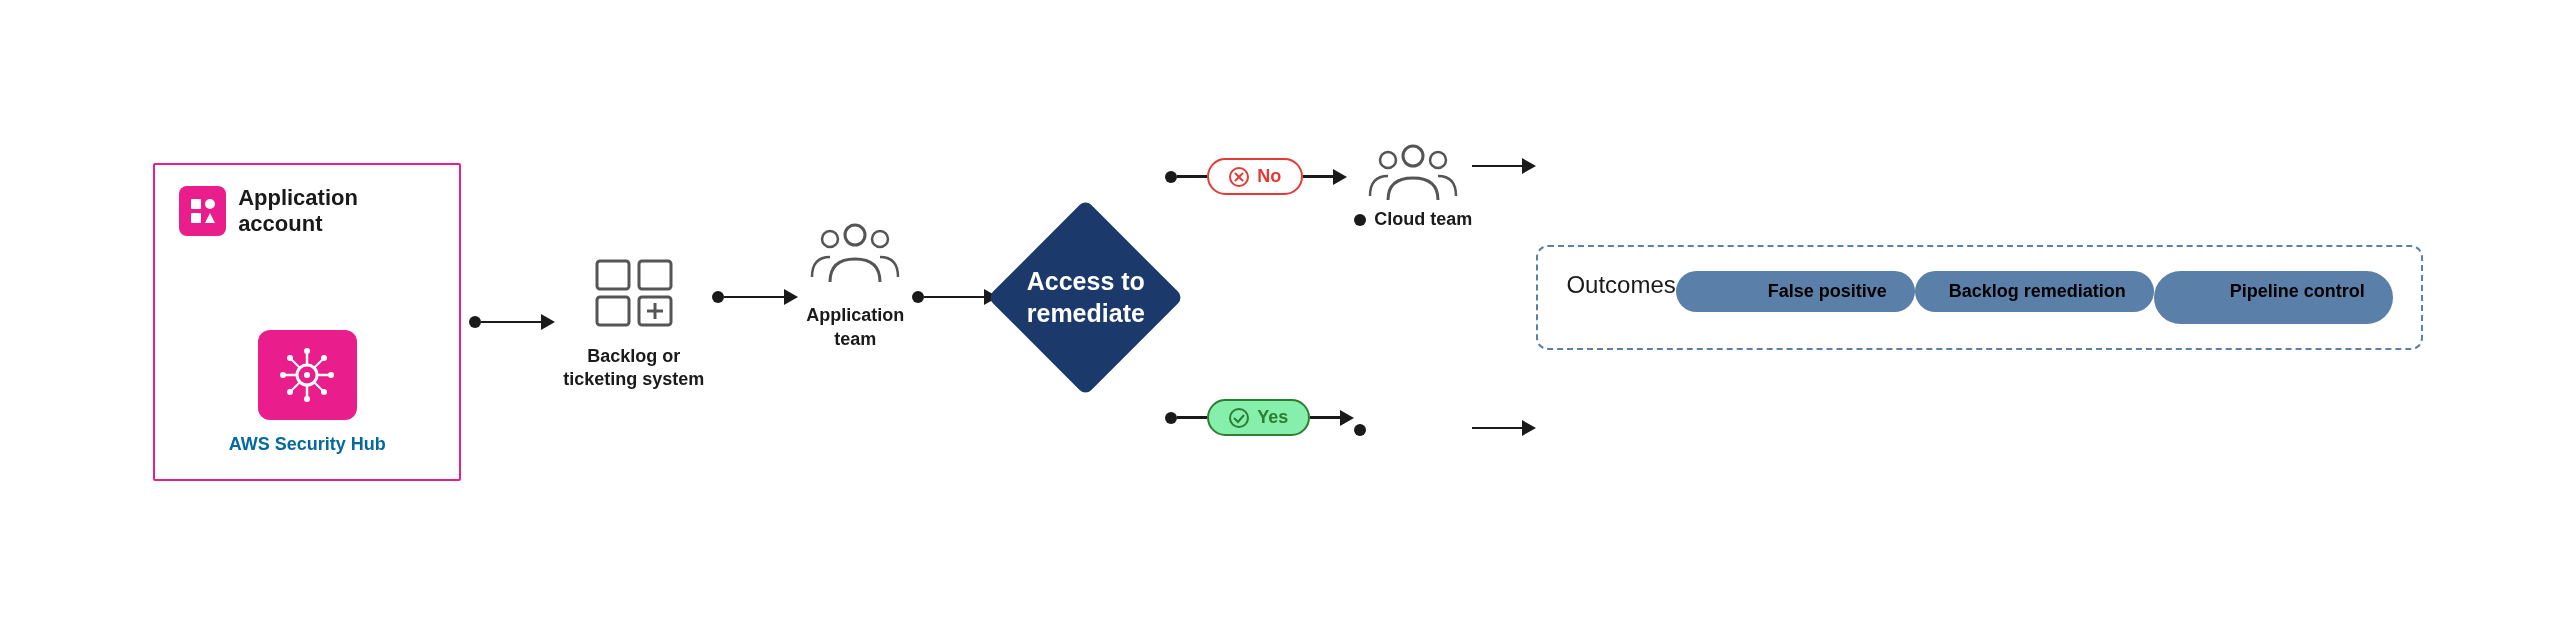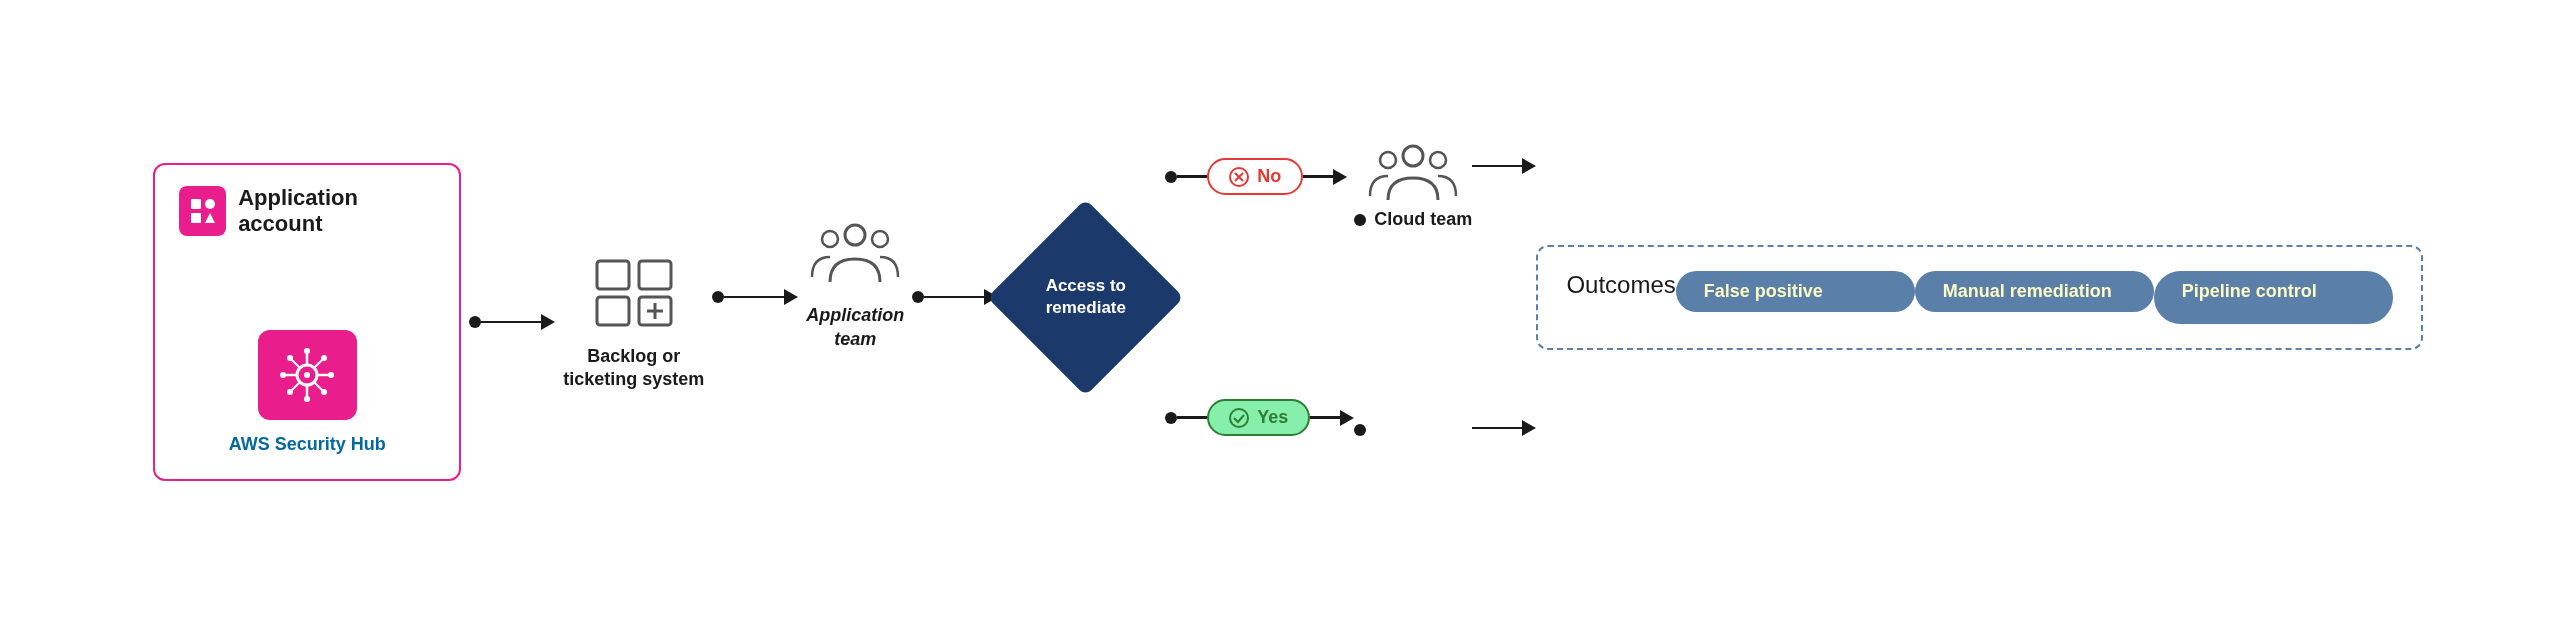--- a/index.html
+++ b/index.html
@@ -19,21 +19,21 @@
       justify-content: center;
       width: 100%;
       height: 100%;
       padding: 20px 40px;
       position: relative;
     }
 
     
     .app-account-box {
       border: 2.5px solid #e91e8c;
-      border-radius: 12px;
+      border-radius: 2px;
       padding: 20px 24px 24px 24px;
       display: flex;
       flex-direction: column;
       align-items: center;
       position: relative;
       width: 308px;
       min-height: 318px;
       justify-content: space-between;
     }
     .app-account-header {
@@ -129,21 +129,21 @@
       height: 139px;
       background: #1b3a6b;
       transform: rotate(45deg);
       border-radius: 8px;
       position: absolute;
     }
     .diamond-text {
       position: relative;
       z-index: 2;
       color: #fff;
-      font-size: 17px;
+      font-size: 25px;
       font-weight: 700;
       text-align: center;
       line-height: 1.3;
     }
 
     
     .badge {
       border-radius: 30px;
       padding: 6px 20px;
       font-size: 18px;
@@ -175,26 +175,26 @@
     }
     .outcomes-title {
       font-size: 24px;
       font-weight: 400;
       color: #1a1a1a;
       text-align: center;
       margin-bottom: 18px;
     }
     .outcome-btn {
       background: #5a7fa8;
-      color: #fef9c3;
+      color: #000000;
       border-radius: 30px;
       padding: 10px 28px;
       font-size: 18px;
       font-weight: 700;
-      text-align: left;
+      text-align: right;
       margin-bottom: 12px;
       min-width: 239px;
     }
     .outcome-btn:last-child { margin-bottom: 0; }
 
     
     svg { display: block; }
     .flex-row-center {
       display: flex;
       flex-direction: row;
@@ -269,21 +269,21 @@
       <span>ticketing system</span>
     </span>
   </div>
 
   <div class="flex-row-center" style="margin: 0 8px; margin-bottom: 50px;">
     <div class="arrow-dot"></div>
     <div class="arrow-line" style="width: 60px;"></div>
     <div class="arrow-head"></div>
   </div>
 
-  <div class="node-container" style="margin-bottom: 76px; font-style: italic;">
+  <div class="node-container" style="margin-bottom: 76px;">
 
     <svg width="90" height="75" viewBox="0 0 90 75" fill="none">
 
       <circle cx="45" cy="18" r="10" stroke="#555" stroke-width="3" fill="none"></circle>
       <path d="M20 65 Q20 42 45 42 Q70 42 70 65" stroke="#555" stroke-width="3" fill="none"></path>
       <circle cx="20" cy="22" r="8" stroke="#555" stroke-width="2.5" fill="none"></circle>
       <path d="M2 60 Q2 40 20 40" stroke="#555" stroke-width="2.5" fill="none"></path>
       <circle cx="70" cy="22" r="8" stroke="#555" stroke-width="2.5" fill="none"></circle>
       <path d="M88 60 Q88 40 70 40" stroke="#555" stroke-width="2.5" fill="none"></path>
     </svg>
@@ -370,18 +370,18 @@
     </div>
     <div class="flex-row-center" style="margin-bottom: 20px;">
       <div class="arrow-line" style="width:50px;"></div>
       <div class="arrow-head"></div>
     </div>
   </div>
 
   <div class="outcomes-panel" style="margin-bottom: 50px;">
     <div class="outcomes-title">Outcomes</div>
     <div class="outcome-btn">False positive</div>
-    <div class="outcome-btn">Manual remediation</div>
+    <div class="outcome-btn">Backlog remediation</div>
     <div class="outcome-btn">Pipeline control</div>
   </div>
 
 </div>
 
 
 </body></html>

